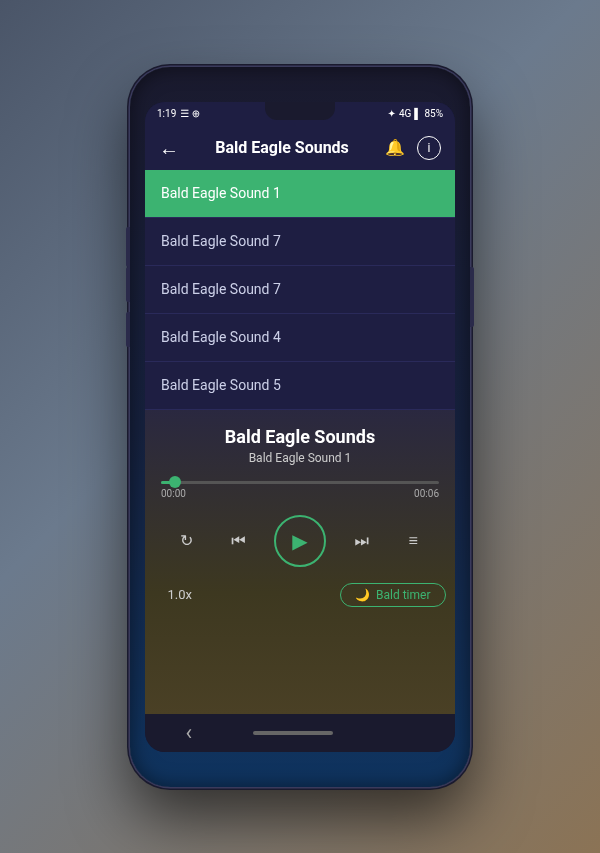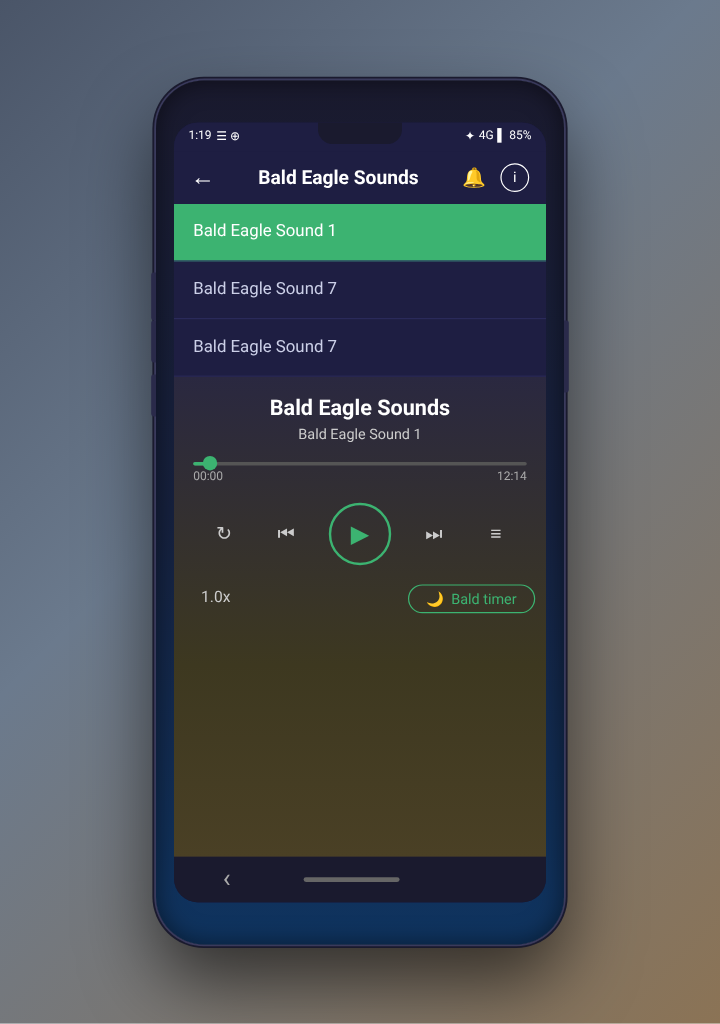--- a/index.html
+++ b/index.html
@@ -364,35 +364,41 @@
     <div class="song-list">
       <div class="song-item active">
         <span>Bald Eagle Sound 1</span>
       </div>
       <div class="song-item">
         <span>Bald Eagle Sound 7</span>
       </div>
       <div class="song-item">
         <span>Bald Eagle Sound 7</span>
       </div>
+      <div class="song-item">
+        <span>Bald Eagle Sound 4</span>
+      </div>
+      <div class="song-item">
+        <span>Bald Eagle Sound 5</span>
+      </div>
     </div>
 
     <div class="player-area">
       <div class="player-title">Bald Eagle Sounds</div>
       <div class="player-subtitle">Bald Eagle Sound 1</div>
 
       <div class="progress-container">
         <div class="progress-track">
           <div class="progress-fill">
             <div class="progress-thumb"></div>
           </div>
         </div>
         <div class="progress-times">
           <span>00:00</span>
-          <span>12:14</span>
+          <span>00:06</span>
         </div>
       </div>
 
       <div class="controls">
         <div class="ctrl-btn">
           <span>↻</span>
         </div>
         <div class="ctrl-btn">
           <span>⏮</span>
         </div>

